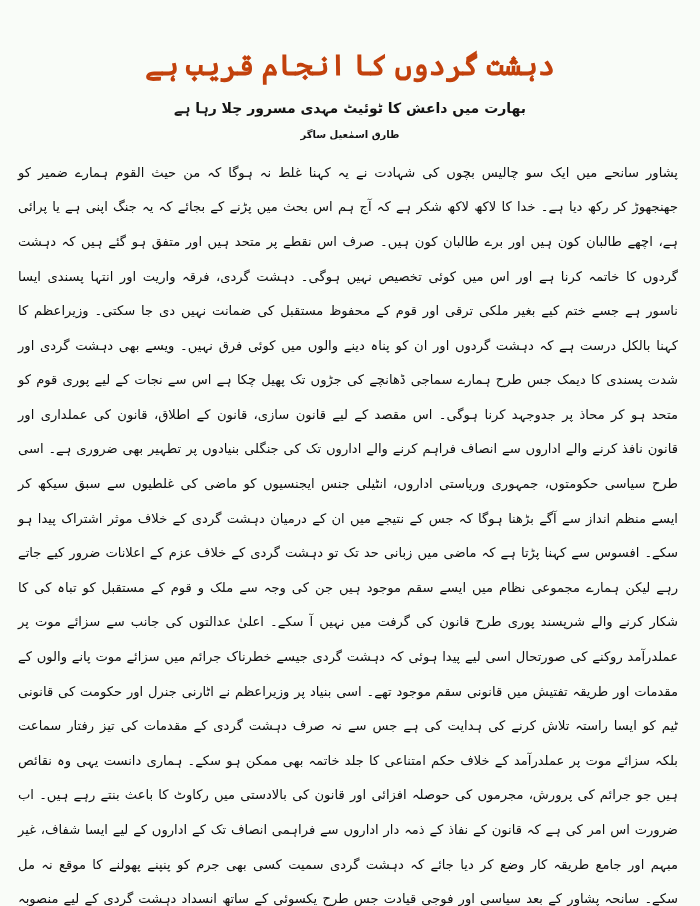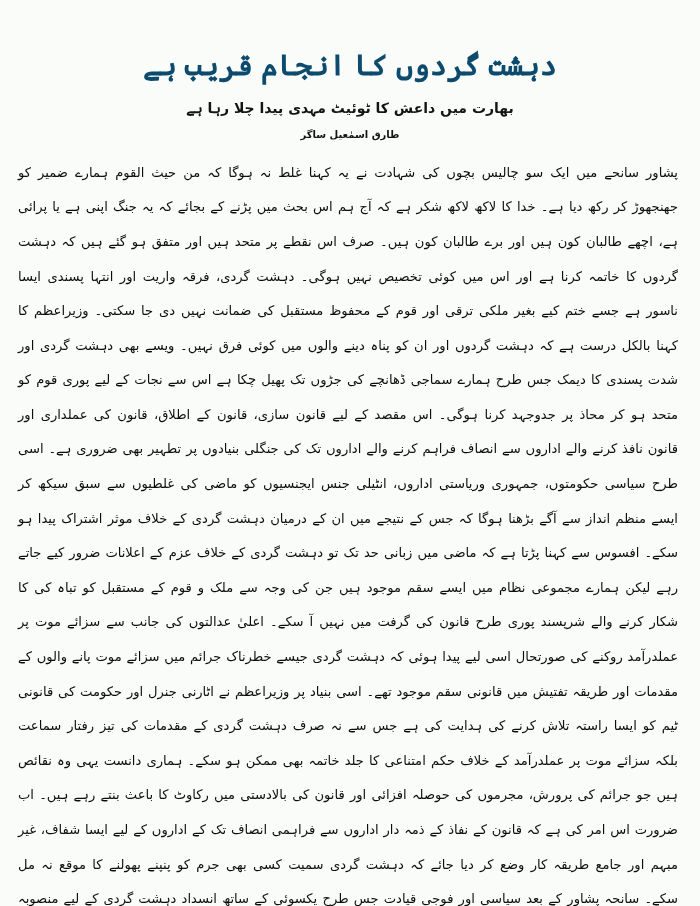--- a/index.html
+++ b/index.html
@@ -20,24 +20,24 @@
     background: #f9fcf8;
     box-sizing: border-box;
     padding: 0;
   }
   .masthead {
     text-align: center;
     padding-top: 46px;
   }
   .article-title {
     direction: rtl;
-    font-family: Liberation Sans, sans-serif;
+    font-family: Liberation Serif, serif;
     font-size: 29px;
     font-weight: 700;
-    color: #0c4a6e;
+    color: #c2410c;
     line-height: 1.35;
     letter-spacing: 0px;
     margin: 0 auto;
     width: 430px;
     text-align: center;
   }
   .article-subtitle {
     direction: rtl;
     font-family: "DejaVu Sans", "Liberation Sans", sans-serif;
     font-size: 14px;
@@ -81,21 +81,21 @@
     text-align-last: right;
   }
 </style>
 </head>
 <body>
 
 <div class="page">
 
   <div class="masthead">
     <h1 class="article-title">دہشت گردوں کا انجام قریب ہے</h1>
-    <div class="article-subtitle">بھارت میں داعش کا ٹوئیٹ مہدی پیدا چلا رہا ہے</div>
+    <div class="article-subtitle">بھارت میں داعش کا ٹوئیٹ مہدی مسرور چلا رہا ہے</div>
     <div class="article-byline">طارق اسمٰعیل ساگر</div>
   </div>
 
   <div class="article-body">
     <p>پشاور سانحے میں ایک سو چالیس بچوں کی شہادت نے یہ کہنا غلط نہ ہوگا کہ من حیث القوم ہمارے ضمیر کو جھنجھوڑ کر رکھ دیا ہے۔ خدا کا لاکھ لاکھ شکر ہے کہ آج ہم اس بحث میں پڑنے کے بجائے کہ یہ جنگ اپنی ہے یا پرائی ہے، اچھے طالبان کون ہیں اور برے طالبان کون ہیں۔ صرف اس نقطے پر متحد ہیں اور متفق ہو گئے ہیں کہ دہشت گردوں کا خاتمہ کرنا ہے اور اس میں کوئی تخصیص نہیں ہوگی۔ دہشت گردی، فرقہ واریت اور انتہا پسندی ایسا ناسور ہے جسے ختم کیے بغیر ملکی ترقی اور قوم کے محفوظ مستقبل کی ضمانت نہیں دی جا سکتی۔ وزیراعظم کا کہنا بالکل درست ہے کہ دہشت گردوں اور ان کو پناہ دینے والوں میں کوئی فرق نہیں۔ ویسے بھی دہشت گردی اور شدت پسندی کا دیمک جس طرح ہمارے سماجی ڈھانچے کی جڑوں تک پھیل چکا ہے اس سے نجات کے لیے پوری قوم کو متحد ہو کر محاذ پر جدوجہد کرنا ہوگی۔ اس مقصد کے لیے قانون سازی، قانون کے اطلاق، قانون کی عملداری اور قانون نافذ کرنے والے اداروں سے انصاف فراہم کرنے والے اداروں تک کی جنگلی بنیادوں پر تطہیر بھی ضروری ہے۔ اسی طرح سیاسی حکومتوں، جمہوری وریاستی اداروں، انٹیلی جنس ایجنسیوں کو ماضی کی غلطیوں سے سبق سیکھ کر ایسے منظم انداز سے آگے بڑھنا ہوگا کہ جس کے نتیجے میں ان کے درمیان دہشت گردی کے خلاف موثر اشتراک پیدا ہو سکے۔ افسوس سے کہنا پڑتا ہے کہ ماضی میں زبانی حد تک تو دہشت گردی کے خلاف عزم کے اعلانات ضرور کیے جاتے رہے لیکن ہمارے مجموعی نظام میں ایسے سقم موجود ہیں جن کی وجہ سے ملک و قوم کے مستقبل کو تباہ کی کا شکار کرنے والے شرپسند پوری طرح قانون کی گرفت میں نہیں آ سکے۔ اعلیٰ عدالتوں کی جانب سے سزائے موت پر عملدرآمد روکنے کی صورتحال اسی لیے پیدا ہوئی کہ دہشت گردی جیسے خطرناک جرائم میں سزائے موت پانے والوں کے مقدمات اور طریقہ تفتیش میں قانونی سقم موجود تھے۔ اسی بنیاد پر وزیراعظم نے اٹارنی جنرل اور حکومت کی قانونی ٹیم کو ایسا راستہ تلاش کرنے کی ہدایت کی ہے جس سے نہ صرف دہشت گردی کے مقدمات کی تیز رفتار سماعت بلکہ سزائے موت پر عملدرآمد کے خلاف حکم امتناعی کا جلد خاتمہ بھی ممکن ہو سکے۔ ہماری دانست یہی وہ نقائص ہیں جو جرائم کی پرورش، مجرموں کی حوصلہ افزائی اور قانون کی بالادستی میں رکاوٹ کا باعث بنتے رہے ہیں۔ اب ضرورت اس امر کی ہے کہ قانون کے نفاذ کے ذمہ دار اداروں سے فراہمی انصاف تک کے اداروں کے لیے ایسا شفاف، غیر مبہم اور جامع طریقہ کار وضع کر دیا جائے کہ دہشت گردی سمیت کسی بھی جرم کو پنپنے پھولنے کا موقع نہ مل سکے۔ سانحہ پشاور کے بعد سیاسی اور فوجی قیادت جس طرح یکسوئی کے ساتھ انسداد دہشت گردی کے لیے منصوبہ سازی میں مصروف ہے امید کی جا سکتی ہے کہ اگلے چند دنوں میں قوم کو اس ضمن میں اچھی خبر ملے گی۔ اس سلسلے میں دہشت گردی کے سدباب کے لیے بنائے جانے والے ورکنگ گروپ کی طرف سے جو تجاویز سامنے آ رہی ہیں ان میں بھی دہشت گردی کے مقدمات کی تیز رفتار سماعت، تحفظ پاکستان بل اور قانون گرایہ داری سمیت 16</p>
   </div>
 
 </div>
 
 </body></html>

